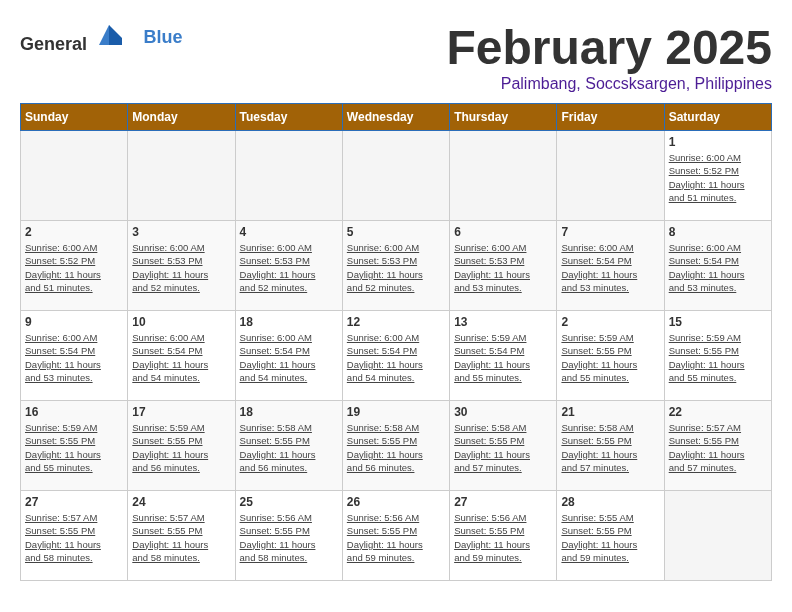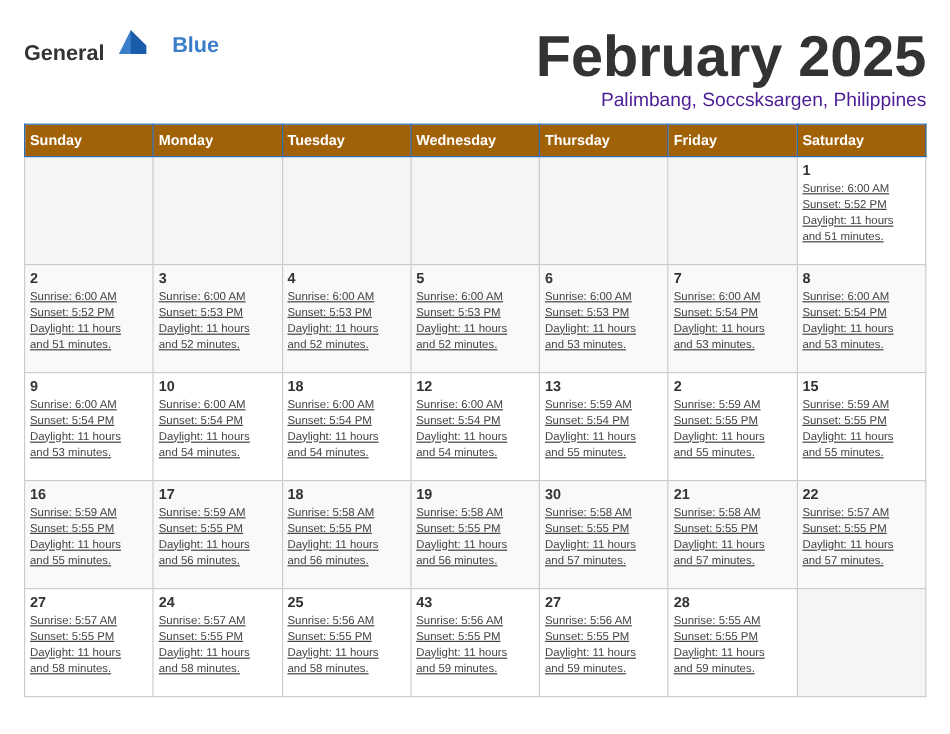--- a/index.html
+++ b/index.html
@@ -312,21 +312,21 @@
 and 58 minutes.</div>
         </td>
         <td>
           <span class="day-number">25</span>
           <div class="day-info" style="white-space: pre-line;">Sunrise: 5:56 AM
 Sunset: 5:55 PM
 Daylight: 11 hours
 and 58 minutes.</div>
         </td>
         <td>
-          <span class="day-number">43</span>
+          <span class="day-number">26</span>
           <div class="day-info" style="white-space: pre-line;">Sunrise: 5:56 AM
 Sunset: 5:55 PM
 Daylight: 11 hours
 and 59 minutes.</div>
         </td>
         <td>
           <span class="day-number">27</span>
           <div class="day-info" style="white-space: pre-line;">Sunrise: 5:56 AM
 Sunset: 5:55 PM
 Daylight: 11 hours

